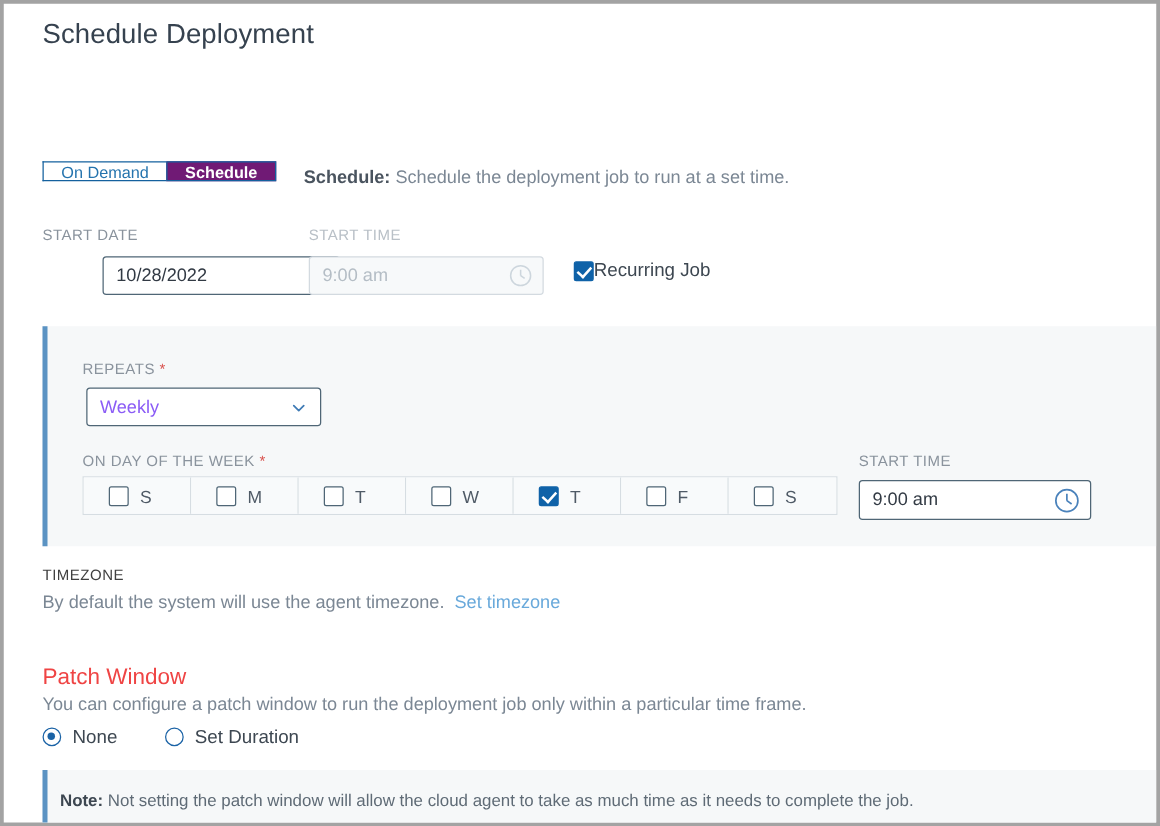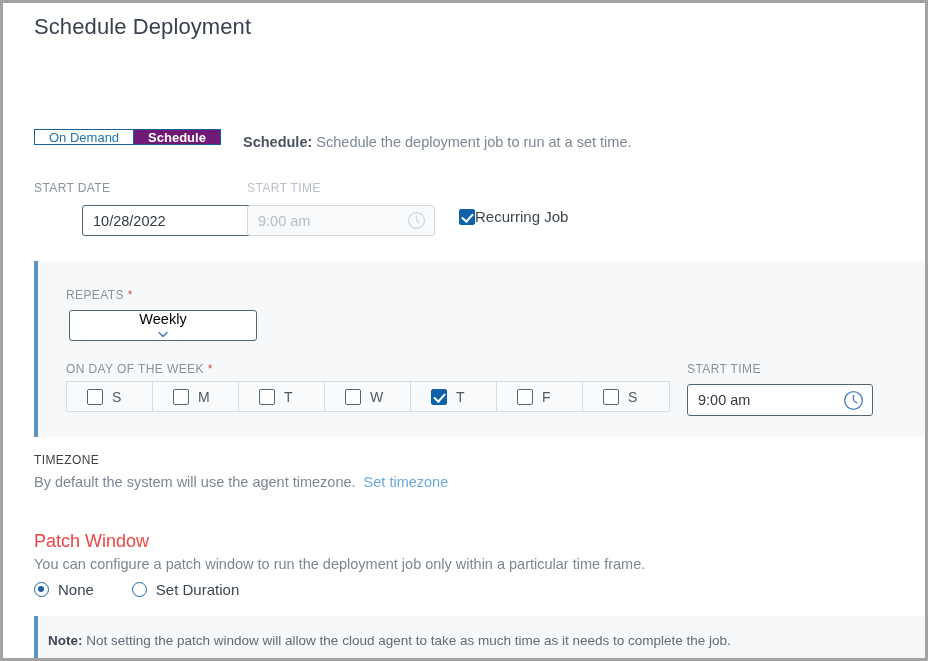--- a/index.html
+++ b/index.html
@@ -122,23 +122,22 @@
   .select-box {
     position: absolute;
     box-sizing: border-box;
     border: 1px solid #4f6676;
     border-radius: 3px;
     background: #ffffff;
     display: flex;
     align-items: center;
     padding: 0 10px;
     font-size: 14.5px;
-    color: #000000;
+    color: #8b5cf6;
     cursor: pointer;
-    flex-direction: column;
   }
   .select-box .val { flex: 1; }
 
   
   .dow-row {
     position: absolute;
     left: 63px;
     top: 378px;
     display: flex;
     border: 1px solid #d6dde2;

